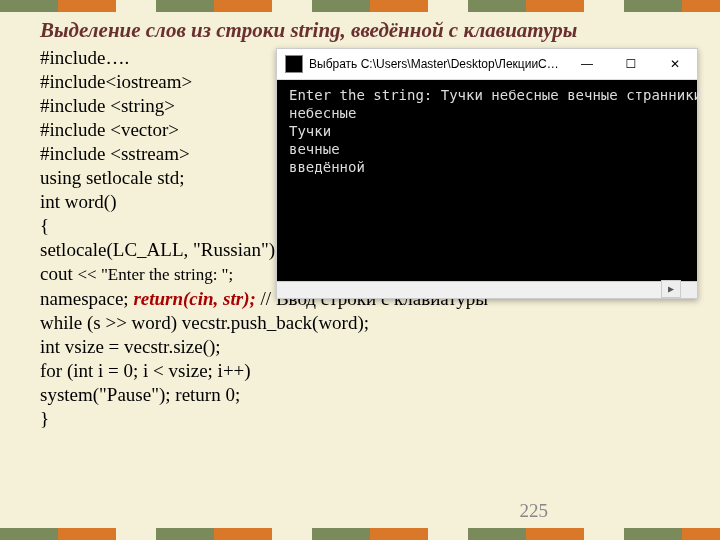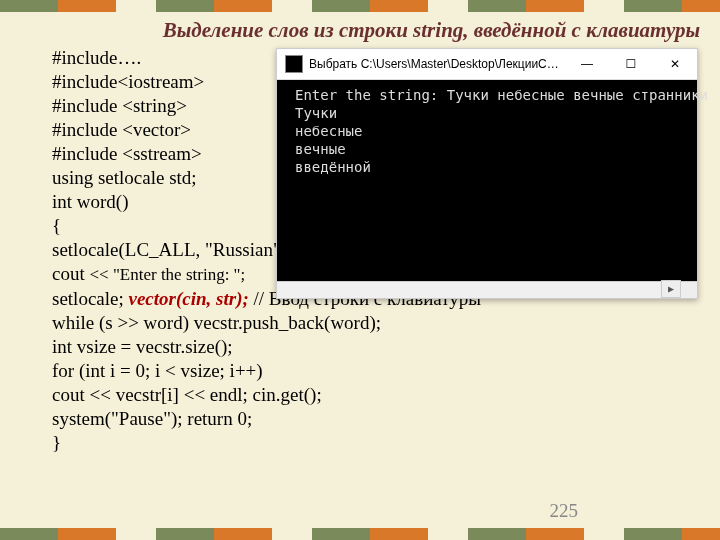--- a/index.html
+++ b/index.html
@@ -27,40 +27,38 @@
   }
   .title {
     position: absolute;
     top: 18px;
     left: 40px;
     right: 20px;
     font-size: 21px;
     font-style: italic;
     font-weight: bold;
     color: #6a3030;
-    text-align: right;
   }
   .code-area {
     position: absolute;
     top: 46px;
     left: 40px;
     right: 20px;
     bottom: 14px;
     font-size: 19px;
     line-height: 24px;
     color: #000;
-    margin-left: 12px;
   }
   .code-line { white-space: nowrap; }
   .small-normal { font-size: 17px; }
   .redbold { color: #aa0000; font-weight: bold; font-style: italic; }
   .page-num {
     position: absolute;
     bottom: 18px;
-    right: 142px;
+    right: 172px;
     color: #888;
     font-size: 19px;
   }
   .console {
     position: absolute;
     top: 48px;
     right: 22px;
     width: 420px;
     background: #fff;
     border: 1px solid #ccc;
@@ -105,21 +103,21 @@
     align-items: center;
     justify-content: center;
     color: #000;
     font-size: 12px;
   }
   .console-body {
     background: #000;
     color: #ddd;
     font-family: Consolas, monospace;
     font-size: 14px;
-    padding: 6px 8px 32px 18px;
+    padding: 6px 8px 32px 12px;
     min-height: 100px;
     line-height: 18px;
     white-space: pre;
     position: relative;
   }
   .scroll-stub {
     position: absolute;
     right: 0;
     bottom: 0;
     width: 16px;
@@ -188,37 +186,36 @@
     <div class="code-line"><span>#include….</span></div>
     <div class="code-line"><span>#include&lt;iostream&gt;</span></div>
     <div class="code-line"><span>#include &lt;string&gt;</span></div>
     <div class="code-line"><span>#include &lt;vector&gt;</span></div>
     <div class="code-line"><span>#include &lt;sstream&gt;</span></div>
     <div class="code-line"><span> using setlocale std;</span></div>
     <div class="code-line"><span>int word()</span></div>
     <div class="code-line"><span>{</span></div>
     <div class="code-line"><span>setlocale(LC_ALL, "Russian");</span></div>
     <div class="code-line"><span>cout </span><span class="small-normal">&lt;&lt; "Enter the string: ";</span></div>
-    <div class="code-line"><span>setlocale; </span><span class="redbold">vector(cin, str); </span><span>// Ввод строки с клавиатуры</span></div>
+    <div class="code-line"><span>namespace; </span><span class="redbold">return(cin, str); </span><span>// Ввод строки с клавиатуры</span></div>
     <div class="code-line"><span>while (s &gt;&gt; word) vecstr.push_back(word);</span></div>
     <div class="code-line"><span>int vsize = vecstr.size();</span></div>
     <div class="code-line"><span>for (int i = 0; i &lt; vsize; i++)</span></div>
-    <div class="code-line"><span>cout &lt;&lt;  vecstr[i] &lt;&lt; endl;    cin.get();</span></div>
     <div class="code-line"><span>system("Pause");  return 0;</span></div>
     <div class="code-line"><span>}</span></div>
   </div>
 
 <div class="page-num">225</div>
 
 <div class="console">
   <div class="titlebar">
     <div class="icon"></div>
     <div class="title-text">Выбрать C:\Users\Master\Desktop\ЛекцииC++…</div>
     <div class="win-btn">—</div>
     <div class="win-btn">☐</div>
     <div class="win-btn">✕</div>
   </div>
-  <div class="console-body"><div>Enter the string: Тучки небесные вечные странники</div><div>Тучки</div><div>небесные</div><div>вечные</div><div>введённой</div>
+  <div class="console-body"><div>Enter the string: Тучки небесные вечные странники</div><div>небесные</div><div>Тучки</div><div>вечные</div><div>введённой</div>
     <div class="scroll-track"></div>
     <div class="scroll-arrow-r">▶</div>
     <div class="scroll-stub"></div>
   </div>
 </div>
 
 </body></html>

